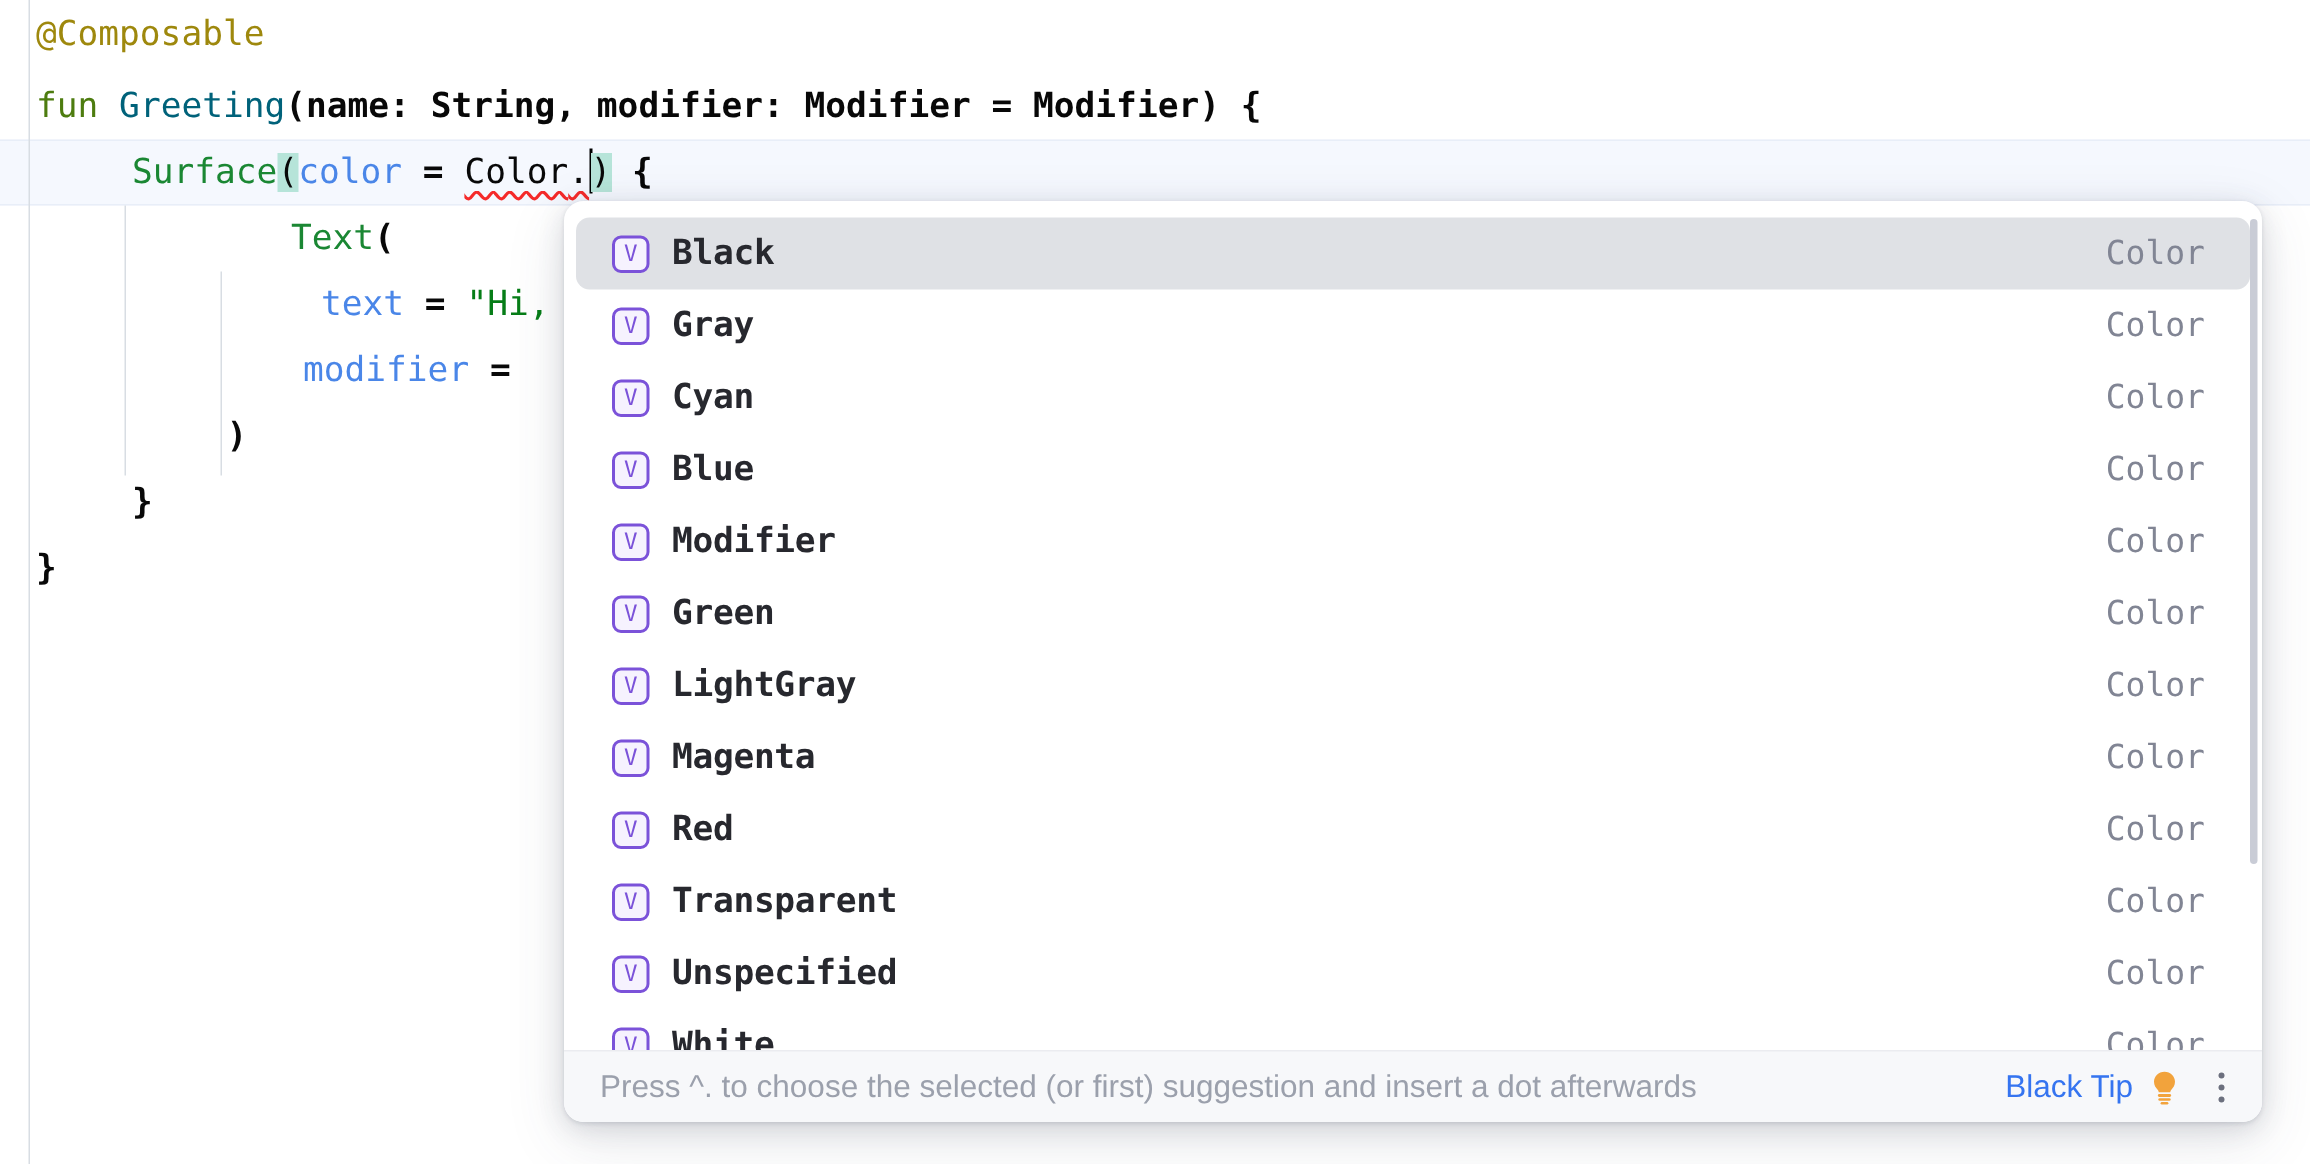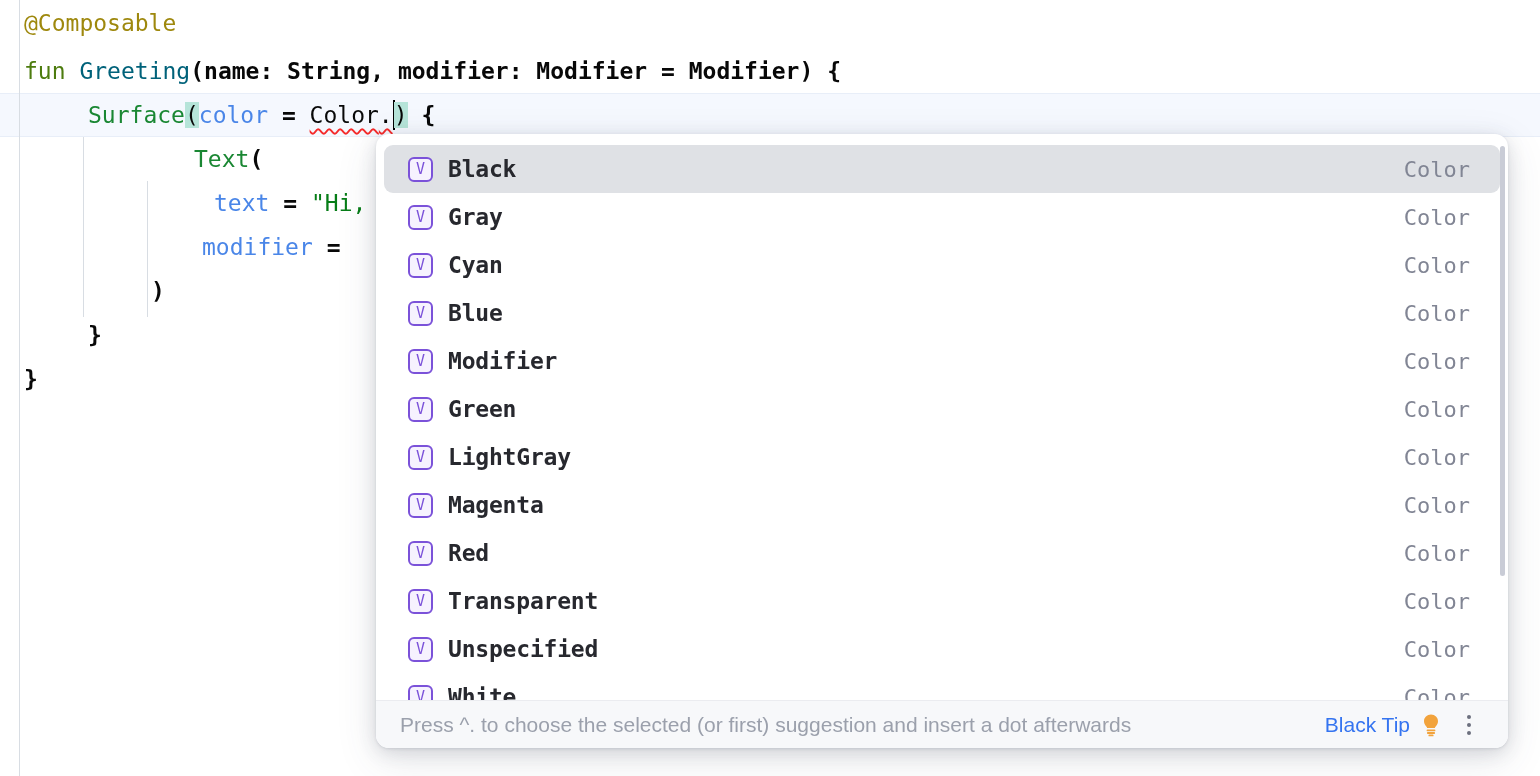--- a/index.html
+++ b/index.html
@@ -173,21 +173,21 @@
     height: 430px;
   }
 
   #completion-footer {
     flex: 0 0 48px;
     height: 48px;
     background: #f7f8fa;
     border-top: 1px solid #ebecf0;
     display: flex;
     align-items: center;
-    padding: 0 30px 0 24px;
+    padding: 0 18px 0 24px;
     box-sizing: border-box;
   }
   .footer-hint {
     font-family: "Liberation Sans", sans-serif;
     font-size: 21px;
     color: #9ba0ac;
     white-space: nowrap;
   }
   .footer-link {
     margin-left: auto;

